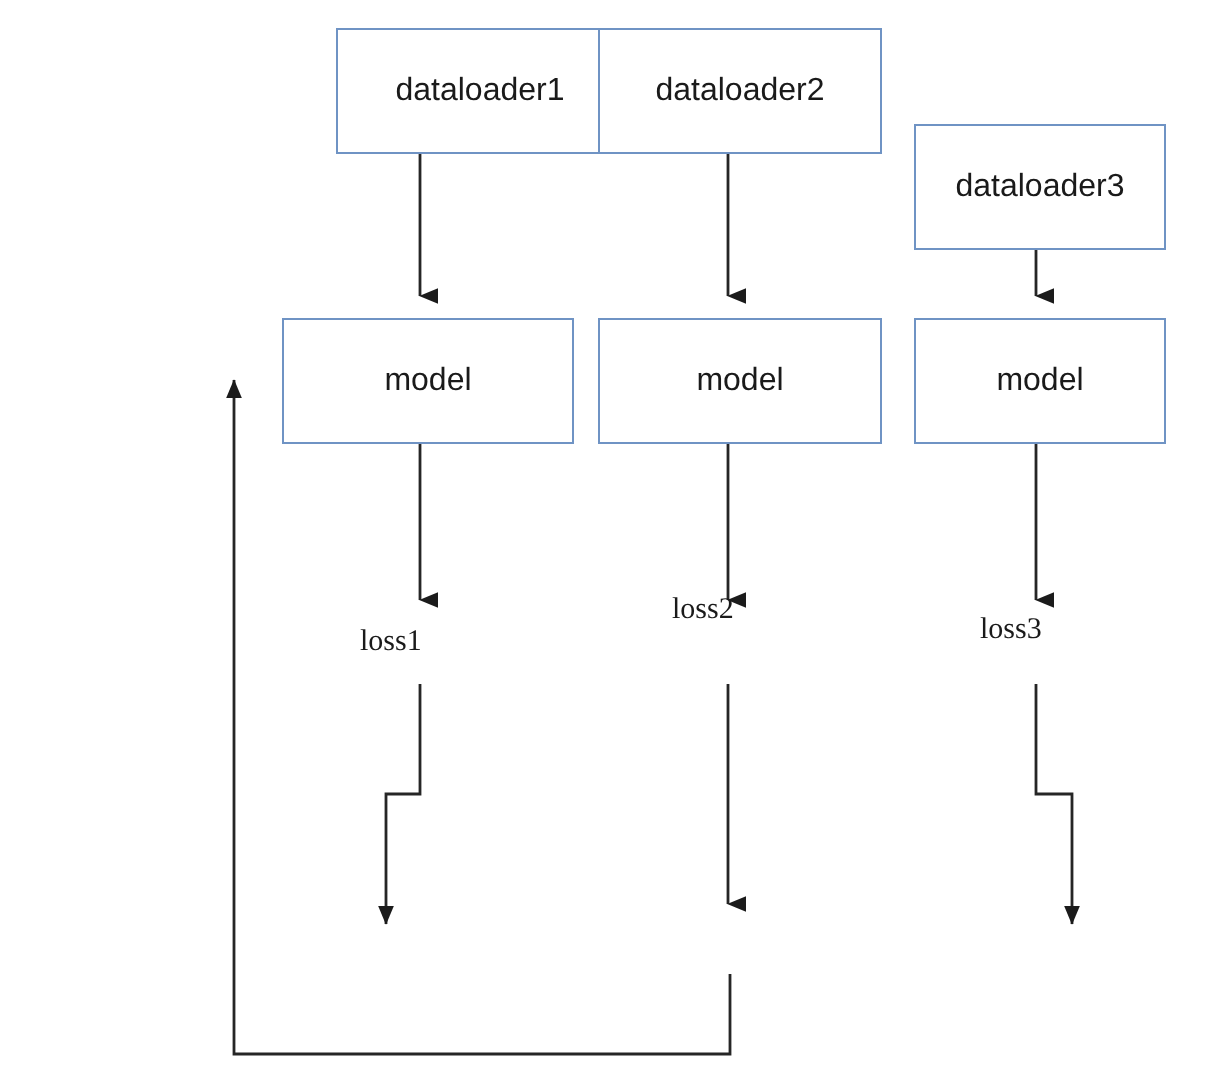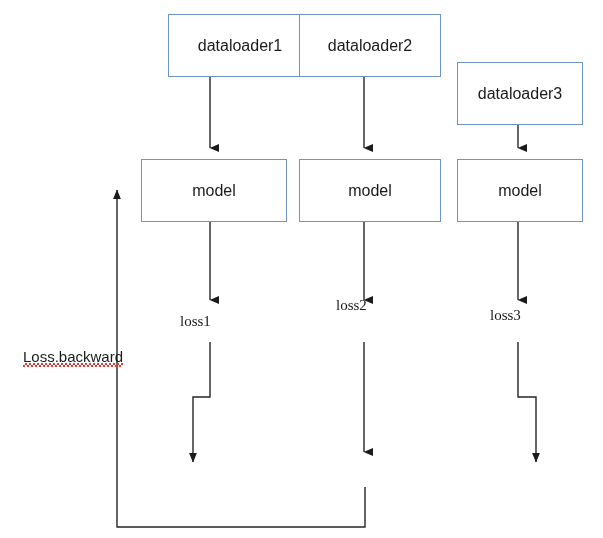--- a/index.html
+++ b/index.html
@@ -137,19 +137,15 @@
   <div class="plain-label" style="left:180px; top:314px;">
     <span>loss1</span>
   </div>
   <div class="plain-label" style="left:336px; top:298px;">
     <span>loss2</span>
   </div>
   <div class="plain-label" style="left:490px; top:308px;">
     <span>loss3</span>
   </div>
 
-  <div class="spell-error" style="left:23px; top:349px;">
-    <span>Loss.backward</span>
-    <span class="squiggle"></span>
-  </div>
 
 
 </div>
 
 </body></html>

